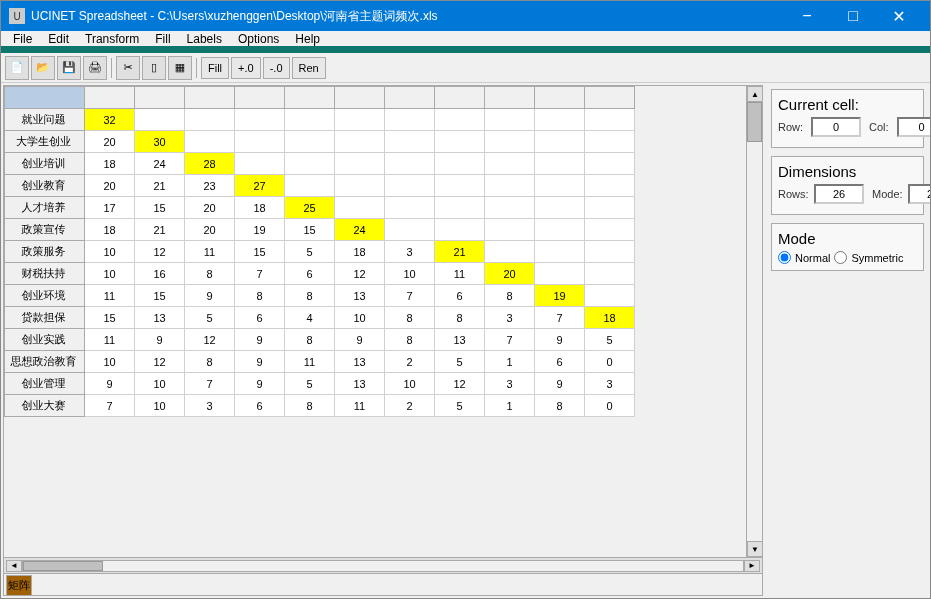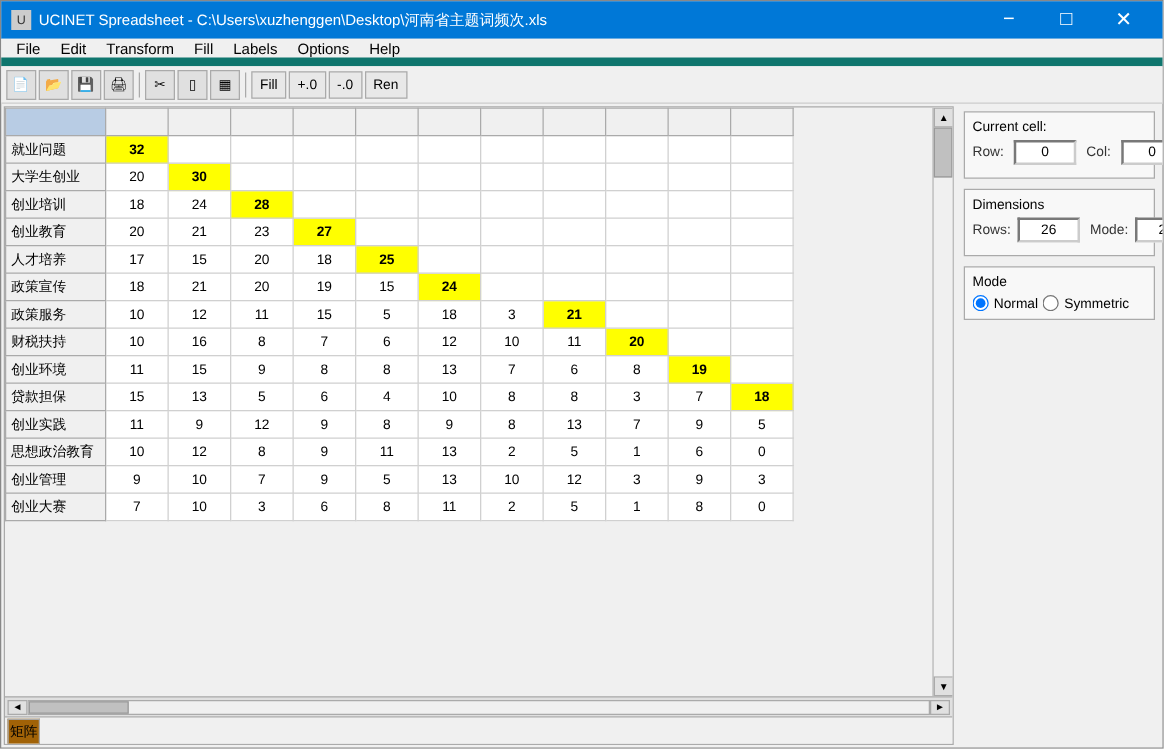--- a/index.html
+++ b/index.html
@@ -145,31 +145,31 @@
       writing-mode: vertical-rl;
       text-orientation: mixed;
       transform: rotate(180deg);
       max-height: 70px;
       overflow: hidden;
       font-size: 11px;
       line-height: 1.2;
     }
     .row-header {
       background: #f0f0f0;
-      text-align: left;
+      text-align: center;
       padding-right: 6px;
       border: 1px solid #aaa;
       min-width: 80px;
     }
     .data-cell {
       background: white;
     }
     .highlight-yellow {
       background: #ffff00;
-      font-weight: bold;
+      font-weight: normal;
     }
     .scrollbar-h {
       height: 16px;
       background: #e0e0e0;
       border-top: 1px solid #aaa;
       display: flex;
       align-items: center;
       padding: 0 2px;
       flex-shrink: 0;
     }
@@ -213,21 +213,21 @@
       flex-direction: column;
       gap: 8px;
       flex-shrink: 0;
     }
     .panel-box {
       border: 1px solid #aaa;
       padding: 6px;
       background: #f8f8f8;
     }
     .panel-title {
-      font-size: 11px;
+      font-size: 15px;
       margin-bottom: 4px;
       font-weight: normal;
     }
     .panel-row {
       display: flex;
       gap: 8px;
       align-items: center;
       margin-bottom: 4px;
     }
     .panel-label {

